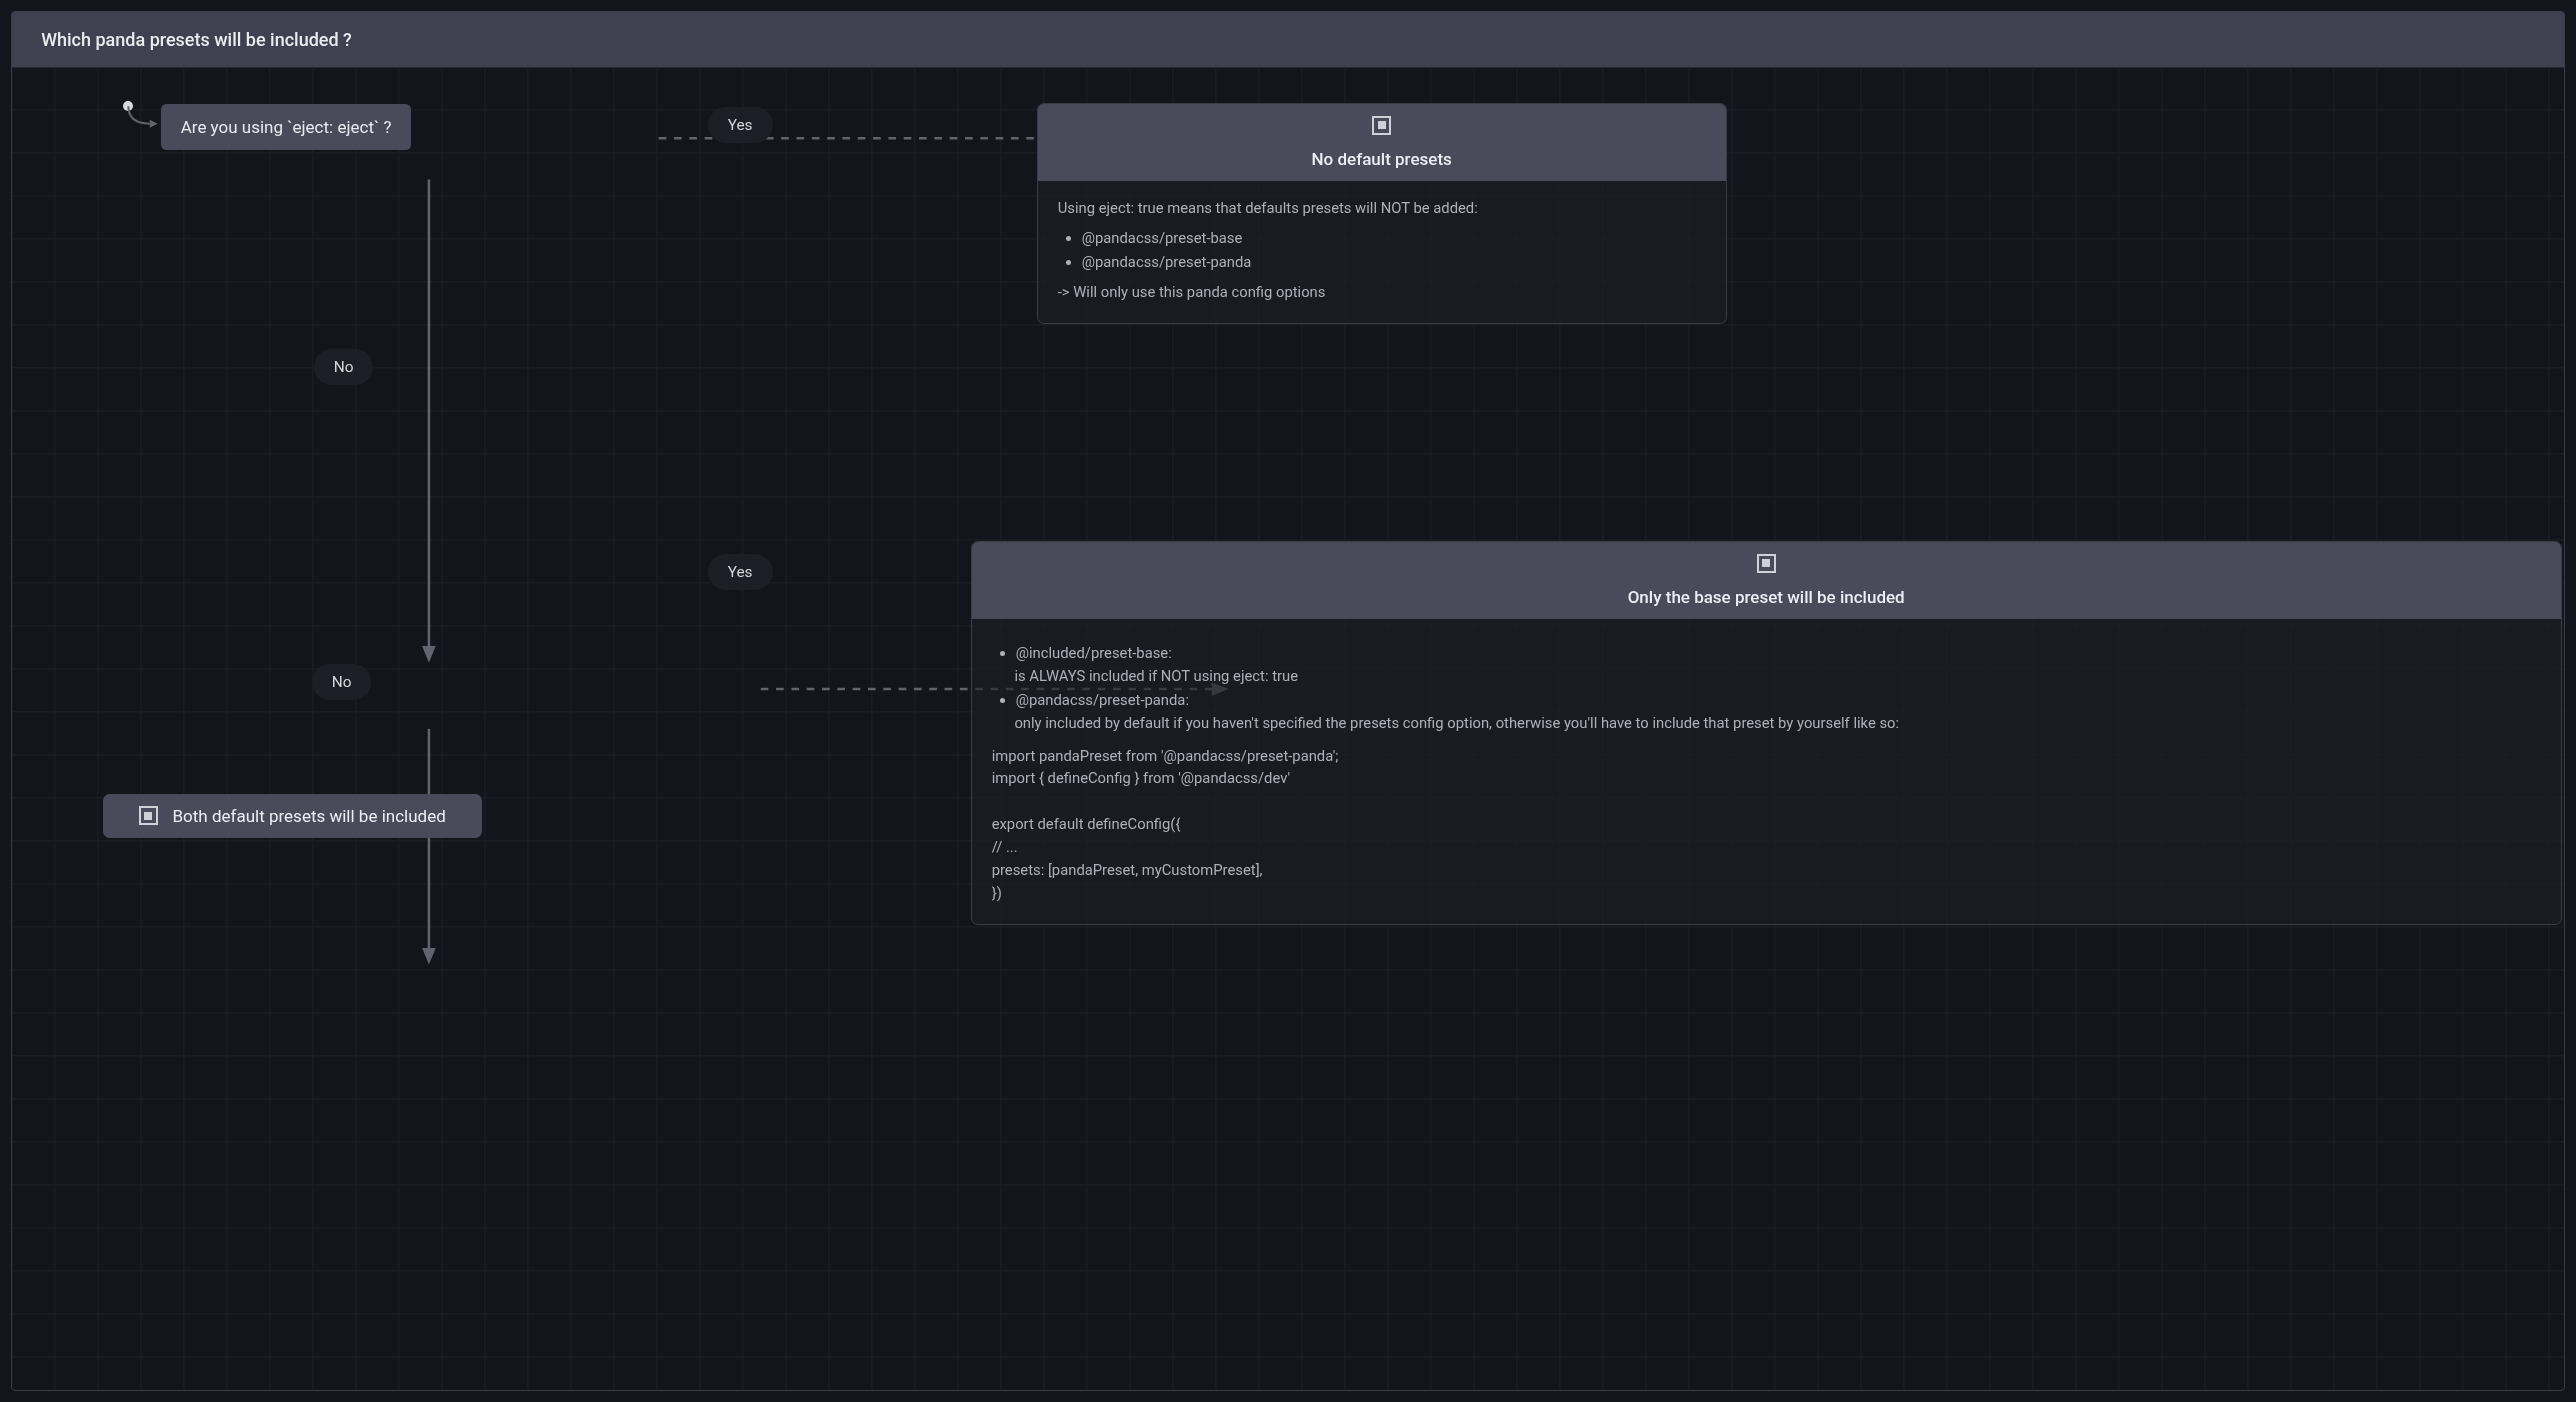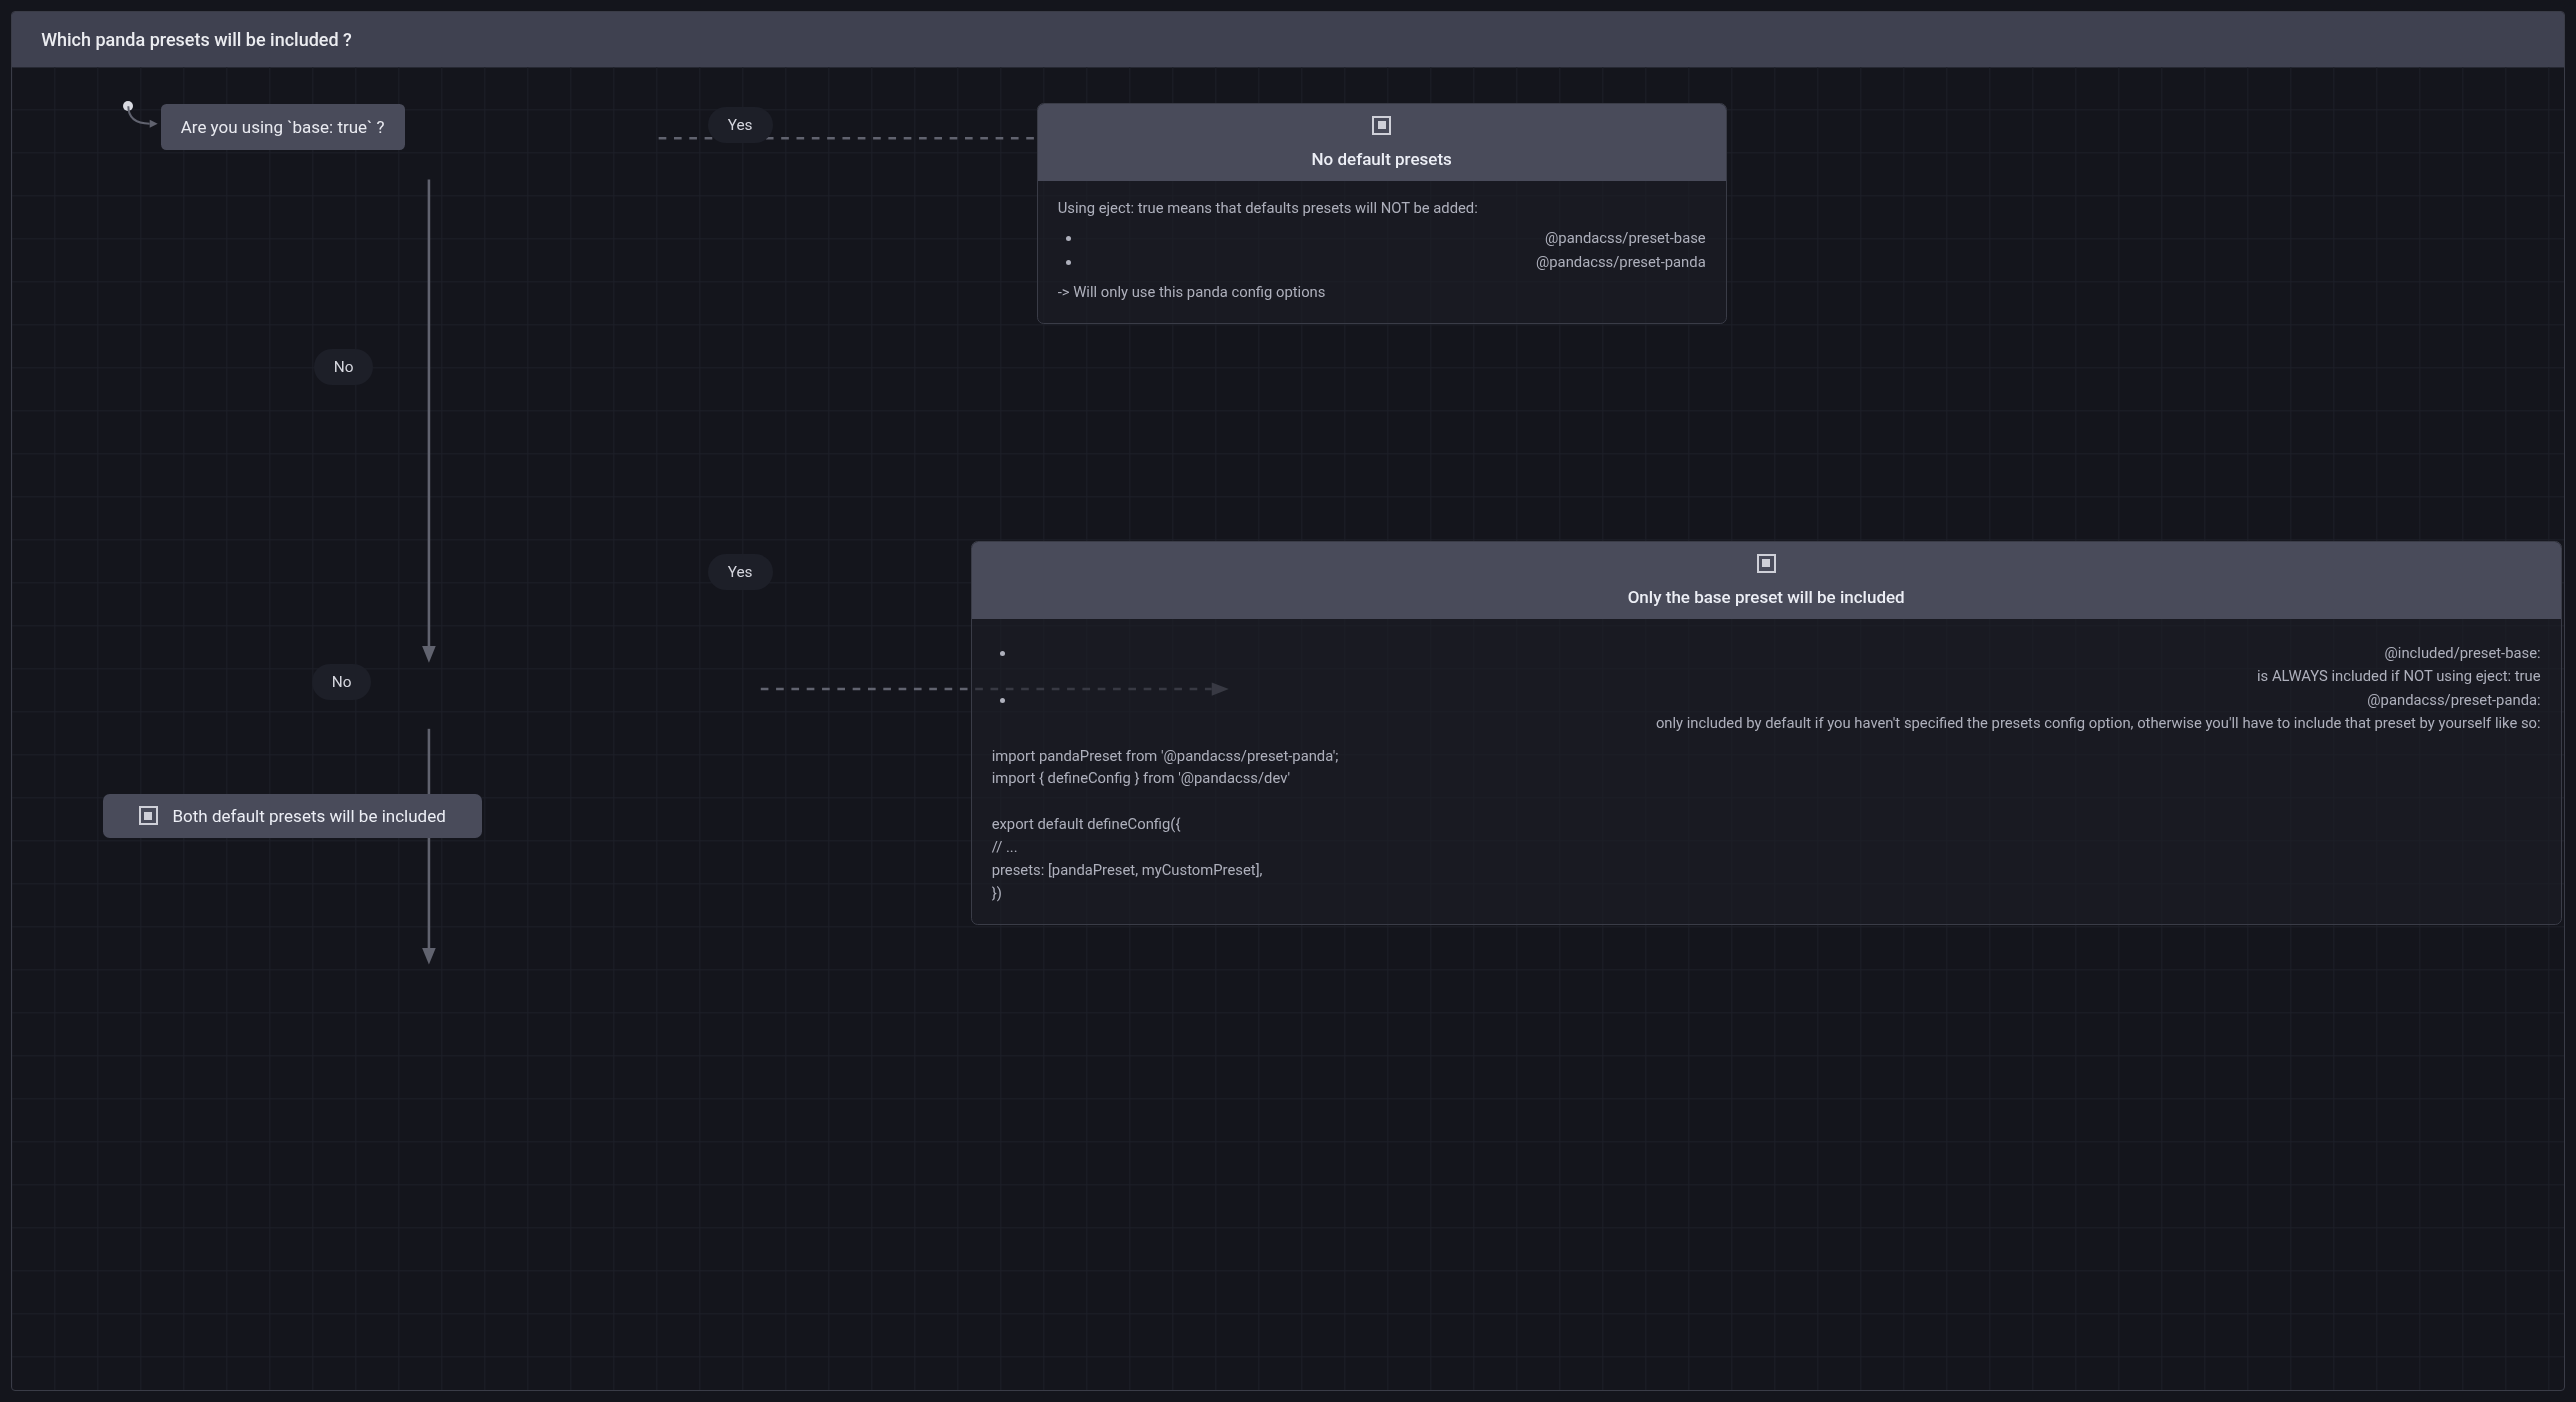--- a/index.html
+++ b/index.html
@@ -82,21 +82,21 @@
     font-size: 17px;
     font-weight: 500;
     color: #eceef5;
   }
   .card-body {
     padding: 16px 20px 19px 20px;
     font-size: 14.8px;
     line-height: 1.55;
     color: #aeb0bc;
   }
-  .card-body ul { padding-left: 24px; margin: 6.7px 0; text-align: right; }
+  .card-body ul { padding-left: 24px; margin: 6.7px 0; }
   .card-body li { margin: 1.3px 0; }
   .code-block {
     white-space: pre;
     font-family: inherit;
     font-size: 14.8px;
     color: #aeb0bc;
     margin-top: 9.4px;
   }
 
   
@@ -171,21 +171,21 @@
       <polygon points="482,700 490,720 498,700" class="arrowhead"></polygon>
 
       <line x1="880" y1="752" x2="1410" y2="752" class="edge-line edge-dash"></line>
       <polygon points="1410,744 1430,752 1410,760" class="arrowhead"></polygon>
 
       <line x1="490" y1="800" x2="490" y2="1065" class="edge-line"></line>
       <polygon points="482,1065 490,1085 498,1065" class="arrowhead"></polygon>
     </svg>
 
     <div class="qnode" style="left:149px; top:37px;">
-      <span>Are you using `base: true` ?</span>
+      <span>Are you using `eject: eject` ?</span>
     </div>
 
     <div class="elabel" style="left:696px; top:40px;">
       <span>Yes</span>
     </div>
     <div class="elabel" style="left:302px; top:282px;">
       <span>No</span>
     </div>
 
     <div class="card" style="left:1025px; top:36px; width:690px;">

